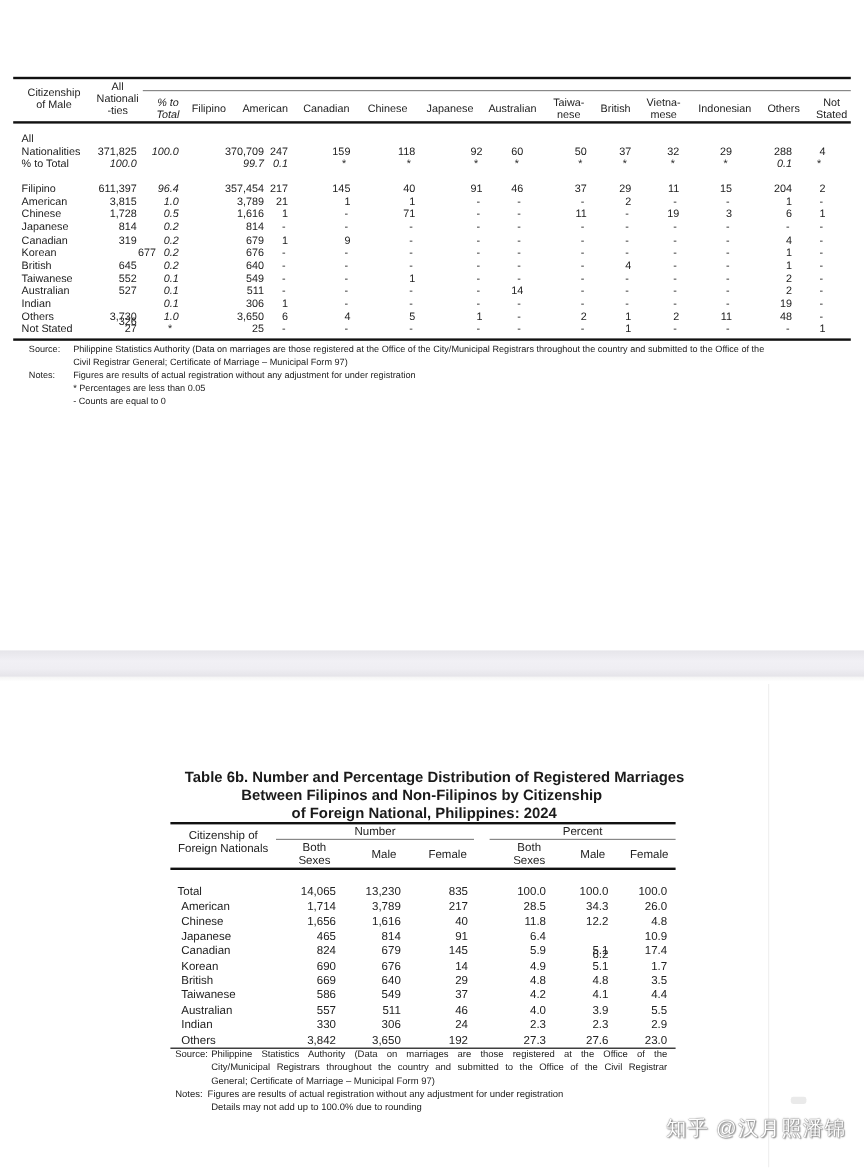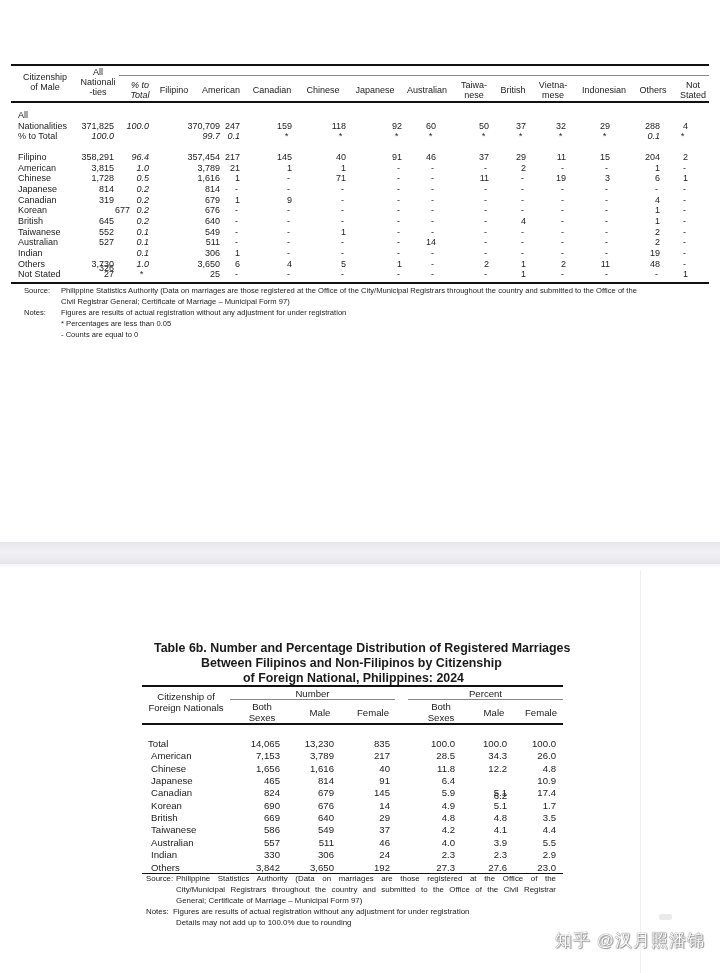--- a/index.html
+++ b/index.html
@@ -137,21 +137,21 @@
       <div class="c ital r" style="width: 50px; left: 472px; top: 131px;">*</div>
       <div class="c ital r" style="width: 50px; left: 512px; top: 131px;">*</div>
       <div class="c ital r" style="width: 50px; left: 556px; top: 131px;">*</div>
       <div class="c ital r" style="width: 50px; left: 610px; top: 131px;">0.1</div>
       <div class="c ital r" style="width: 50px; left: 634px; top: 131px;">*</div>
     </div>
 
   <div id="t6a-body">
       <div>
         <div class="lbl" style="top: 152px;">Filipino</div>
-        <div class="c r" style="width: 50px; left: 64px; top: 152px;">358,291</div>
+        <div class="c r" style="width: 50px; left: 64px; top: 152px;">611,397</div>
         <div class="c ital r" style="width: 50px; left: 99px; top: 152px;">96.4</div>
         <div class="c r" style="width: 50px; left: 170px; top: 152px;">357,454</div>
         <div class="c r" style="width: 50px; left: 190px; top: 152px;">217</div>
         <div class="c r" style="width: 50px; left: 242px; top: 152px;">145</div>
         <div class="c r" style="width: 50px; left: 296px; top: 152px;">40</div>
         <div class="c r" style="width: 50px; left: 352px; top: 152px;">91</div>
         <div class="c r" style="width: 50px; left: 386px; top: 152px;">46</div>
         <div class="c r" style="width: 50px; left: 439px; top: 152px;">37</div>
         <div class="c r" style="width: 50px; left: 476px; top: 152px;">29</div>
         <div class="c r" style="width: 50px; left: 516px; top: 152px;">11</div>
@@ -407,21 +407,21 @@
       <div class="blbl" style="left: 148px; top: 738px;">Total</div>
       <div class="b" style="width: 50px; left: 230px; top: 738px;">14,065</div>
       <div class="b" style="width: 50px; left: 284px; top: 738px;">13,230</div>
       <div class="b" style="width: 50px; left: 340px; top: 738px;">835</div>
       <div class="b" style="width: 50px; left: 405px; top: 738px;">100.0</div>
       <div class="b" style="width: 50px; left: 457px; top: 738px;">100.0</div>
       <div class="b" style="width: 50px; left: 506px; top: 738px;">100.0</div>
     </div>
     <div>
       <div class="blbl" style="left: 151px; top: 750.35px;">American</div>
-      <div class="b" style="width: 50px; left: 230px; top: 750.35px;">7,153</div>
+      <div class="b" style="width: 50px; left: 230px; top: 750.35px;">1,714</div>
       <div class="b" style="width: 50px; left: 284px; top: 750.35px;">3,789</div>
       <div class="b" style="width: 50px; left: 340px; top: 750.35px;">217</div>
       <div class="b" style="width: 50px; left: 405px; top: 750.35px;">28.5</div>
       <div class="b" style="width: 50px; left: 457px; top: 750.35px;">34.3</div>
       <div class="b" style="width: 50px; left: 506px; top: 750.35px;">26.0</div>
     </div>
     <div>
       <div class="blbl" style="left: 151px; top: 762.7px;">Chinese</div>
       <div class="b" style="width: 50px; left: 230px; top: 762.7px;">1,656</div>
       <div class="b" style="width: 50px; left: 284px; top: 762.7px;">1,616</div>

